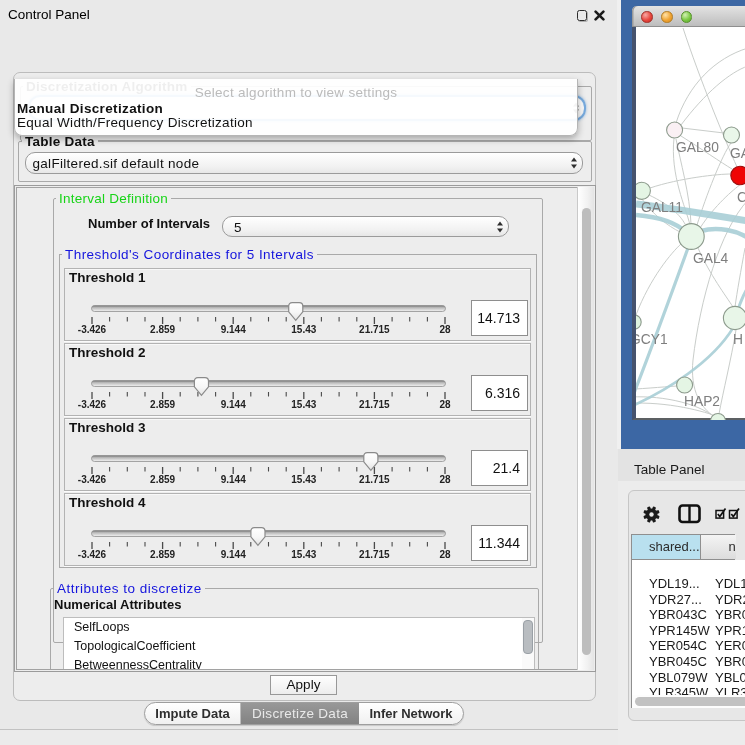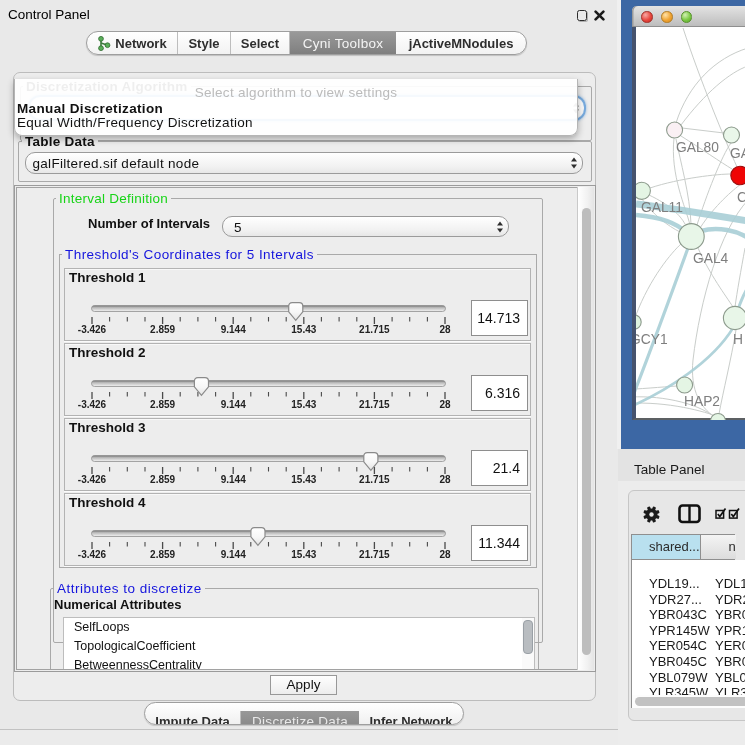--- a/index.html
+++ b/index.html
@@ -77,21 +77,21 @@
 
 #applybtn { position:absolute; left:270px; top:675px; width:67px; height:20px;
   background:linear-gradient(#fefefe,#ededed); border:1px solid #989898; border-radius:0;
   font-size:13.5px; color:#111; text-align:center; line-height:18px; }
 
 
 #bottabs { position:absolute; left:144px; top:702px; height:23px; width:320px;
   background:linear-gradient(#ffffff,#f0f0f0); border:1px solid #9e9e9e; border-radius:11.5px;
   box-shadow:0 1px 1px rgba(0,0,0,0.15); display:flex; overflow:hidden; }
 .btab { height:100%; display:flex; align-items:center; justify-content:center;
-  font-size:13px; font-weight:bold; color:#2e2e2e; border-right:1px solid #bdbdbd;margin-top:8px; }
+  font-size:13px; font-weight:bold; color:#2e2e2e; border-right:1px solid #bdbdbd; }
 .btab:last-child { border-right:none; }
 .btab.sel { background:linear-gradient(#989898,#828282); color:#e9e9e9; border-right:none; font-weight:normal; font-size:13.5px; letter-spacing:0.3px; }
 
 
 #popup { position:absolute; left:14px; top:79px; width:564px; height:57px;
   background:rgba(255,255,255,0.93); border:1px solid #b5b5b5; border-top:none;
   border-radius:0 0 8px 8px; box-shadow:0 3px 7px rgba(0,0,0,0.3); z-index:50; }
 #popup .it1 { position:absolute; left:0; right:0; top:5.5px; font-size:13.5px; letter-spacing:0.3px; color:#bbbbbb; text-align:center; }
 #popup .it2 { position:absolute; left:2px; top:21.5px; font-size:13.5px; font-weight:bold; letter-spacing:0.35px; color:#111; }
 #popup .it3 { position:absolute; left:2px; top:35.5px; font-size:13.5px; letter-spacing:0.3px; color:#111; }
@@ -131,34 +131,20 @@
 </head>
 <body>
 
 <div id="cpwin">
   <div id="cptitle">Control Panel</div>
   <div id="maxbox"></div>
   <svg id="closex" class="abs" style="left:593.5px;top:10px" width="11" height="11" viewBox="0 0 11 11">
       <path d="M1.6,1.6 L9.4,9.4 M9.4,1.6 L1.6,9.4" stroke="#1a1a1a" stroke-width="2.6" stroke-linecap="round"></path>
     </svg>
 
-  <div id="toptabs">
-    <div class="ttab" style="width:91px">
-      <svg width="14" height="15" viewBox="0 0 14 15" style="margin-right:4px">
-        <line x1="4" y1="3" x2="4" y2="12" stroke="#3e7a3e" stroke-width="1.6"></line>
-        <line x1="4" y1="7" x2="10" y2="9" stroke="#3e7a3e" stroke-width="1.4"></line>
-        <circle cx="4" cy="2.8" r="2.4" fill="#5aae5a" stroke="#2f6b2f" stroke-width="0.8"></circle>
-        <circle cx="4" cy="12.2" r="2.4" fill="#5aae5a" stroke="#2f6b2f" stroke-width="0.8"></circle>
-        <circle cx="10.5" cy="9.2" r="2.4" fill="#5aae5a" stroke="#2f6b2f" stroke-width="0.8"></circle>
-      </svg>Network</div>
-    <div class="ttab" style="width:53px">Style</div>
-    <div class="ttab" style="width:59px">Select</div>
-    <div class="ttab sel" style="width:106px">Cyni Toolbox</div>
-    <div class="ttab" style="flex:1">jActiveMNodules</div>
-  </div>
 
   <div id="content">
 
     <div class="group" style="left:6px;top:13px;width:572px;height:55px;">
       <span class="gtitle" style="left:2px;font-weight:bold;color:#111;">Discretization Algorithm</span>
     </div>
     <div class="combo" style="left:14px;top:22px;width:558px;height:26px; border:2.5px solid rgba(95,155,215,0.85); border-radius:12px; box-shadow:0 0 3px rgba(95,155,215,0.7), inset 0 0 1px rgba(95,155,215,0.5); background:linear-gradient(#ffffff,#f4f4f4);">
       <div class="arrows" style="opacity:0.75"></div>
     </div>
 

